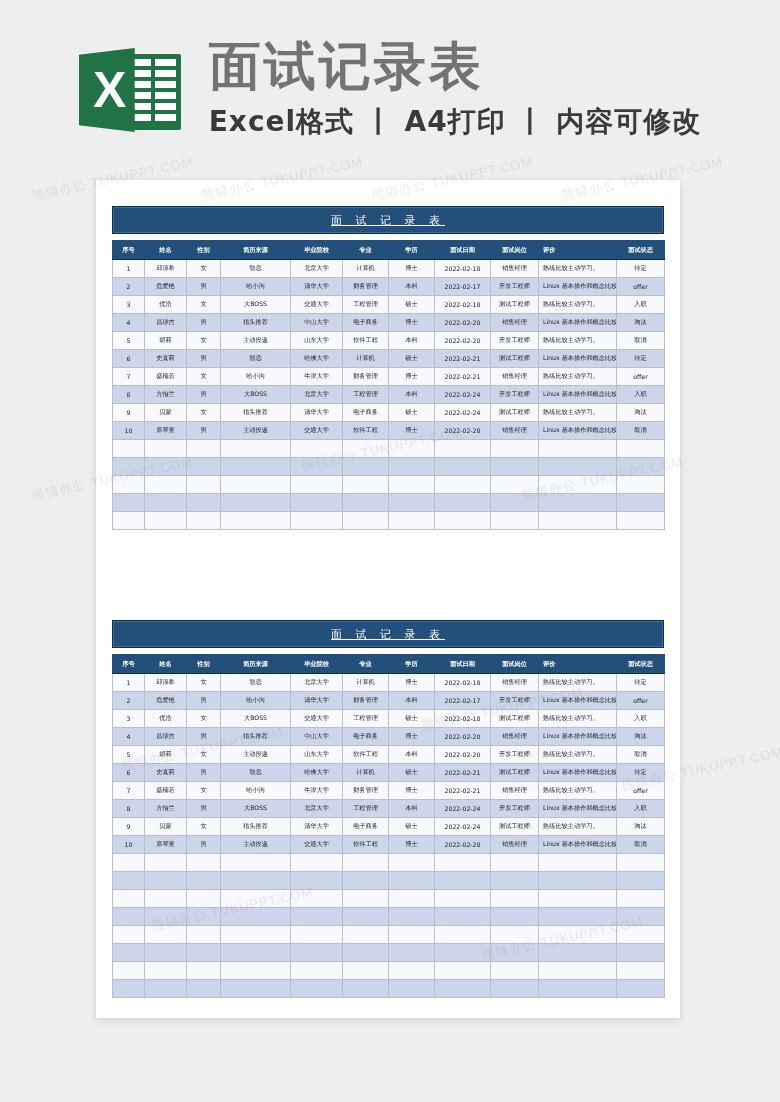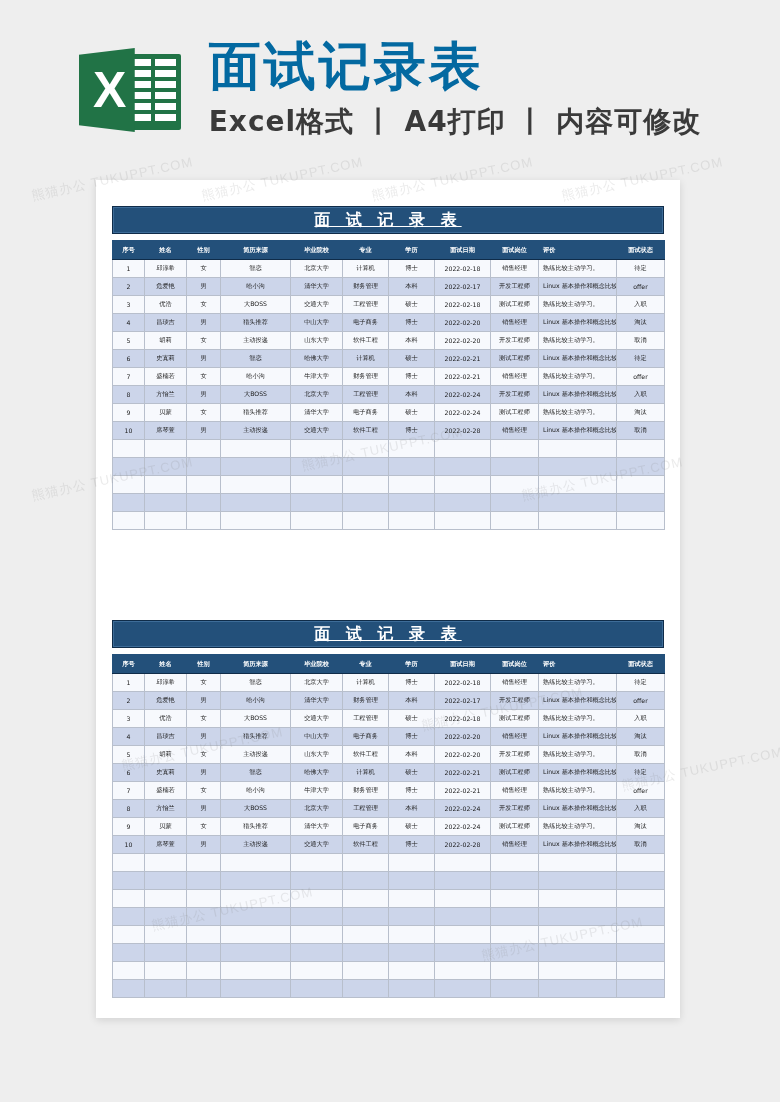--- a/index.html
+++ b/index.html
@@ -92,21 +92,21 @@
   .excel-logo .cover {
     position: absolute;
     left: 0; top: 4px;
     width: 56px;
     height: 84px;
     background: #217346;
     clip-path: polygon(0 8%, 100% 0, 100% 100%, 0 92%);
   }
   .banner-text { flex: 0 0 auto; }
   .banner-title {
-    color: #0369a1;
+    color: #737373;
     font-size: 52px;
     font-weight: bold;
     letter-spacing: 3px;
     line-height: 1.05;
     font-family: "DejaVu Sans", sans-serif;
   }
   .banner-sub {
     margin-top: 10px;
     color: #3a3a3a;
     font-size: 28px;
@@ -140,22 +140,22 @@
     height: 26px;
     background: #23507a;
     border: 1px solid #0f2c49;
     box-shadow: inset 0 0 0 1px #3d6c98;
     display: flex;
     align-items: center;
     justify-content: center;
   }
   .sheet-title span {
     color: #ffffff;
-    font-size: 16px;
-    font-weight: bold;
+    font-size: 11px;
+    font-weight: normal;
     letter-spacing: 5px;
     text-decoration: underline;
     font-family: "DejaVu Sans", sans-serif;
   }
 
   table.rec {
     margin-top: 6px;
     width: 552px;
     border-collapse: collapse;
     table-layout: fixed;

